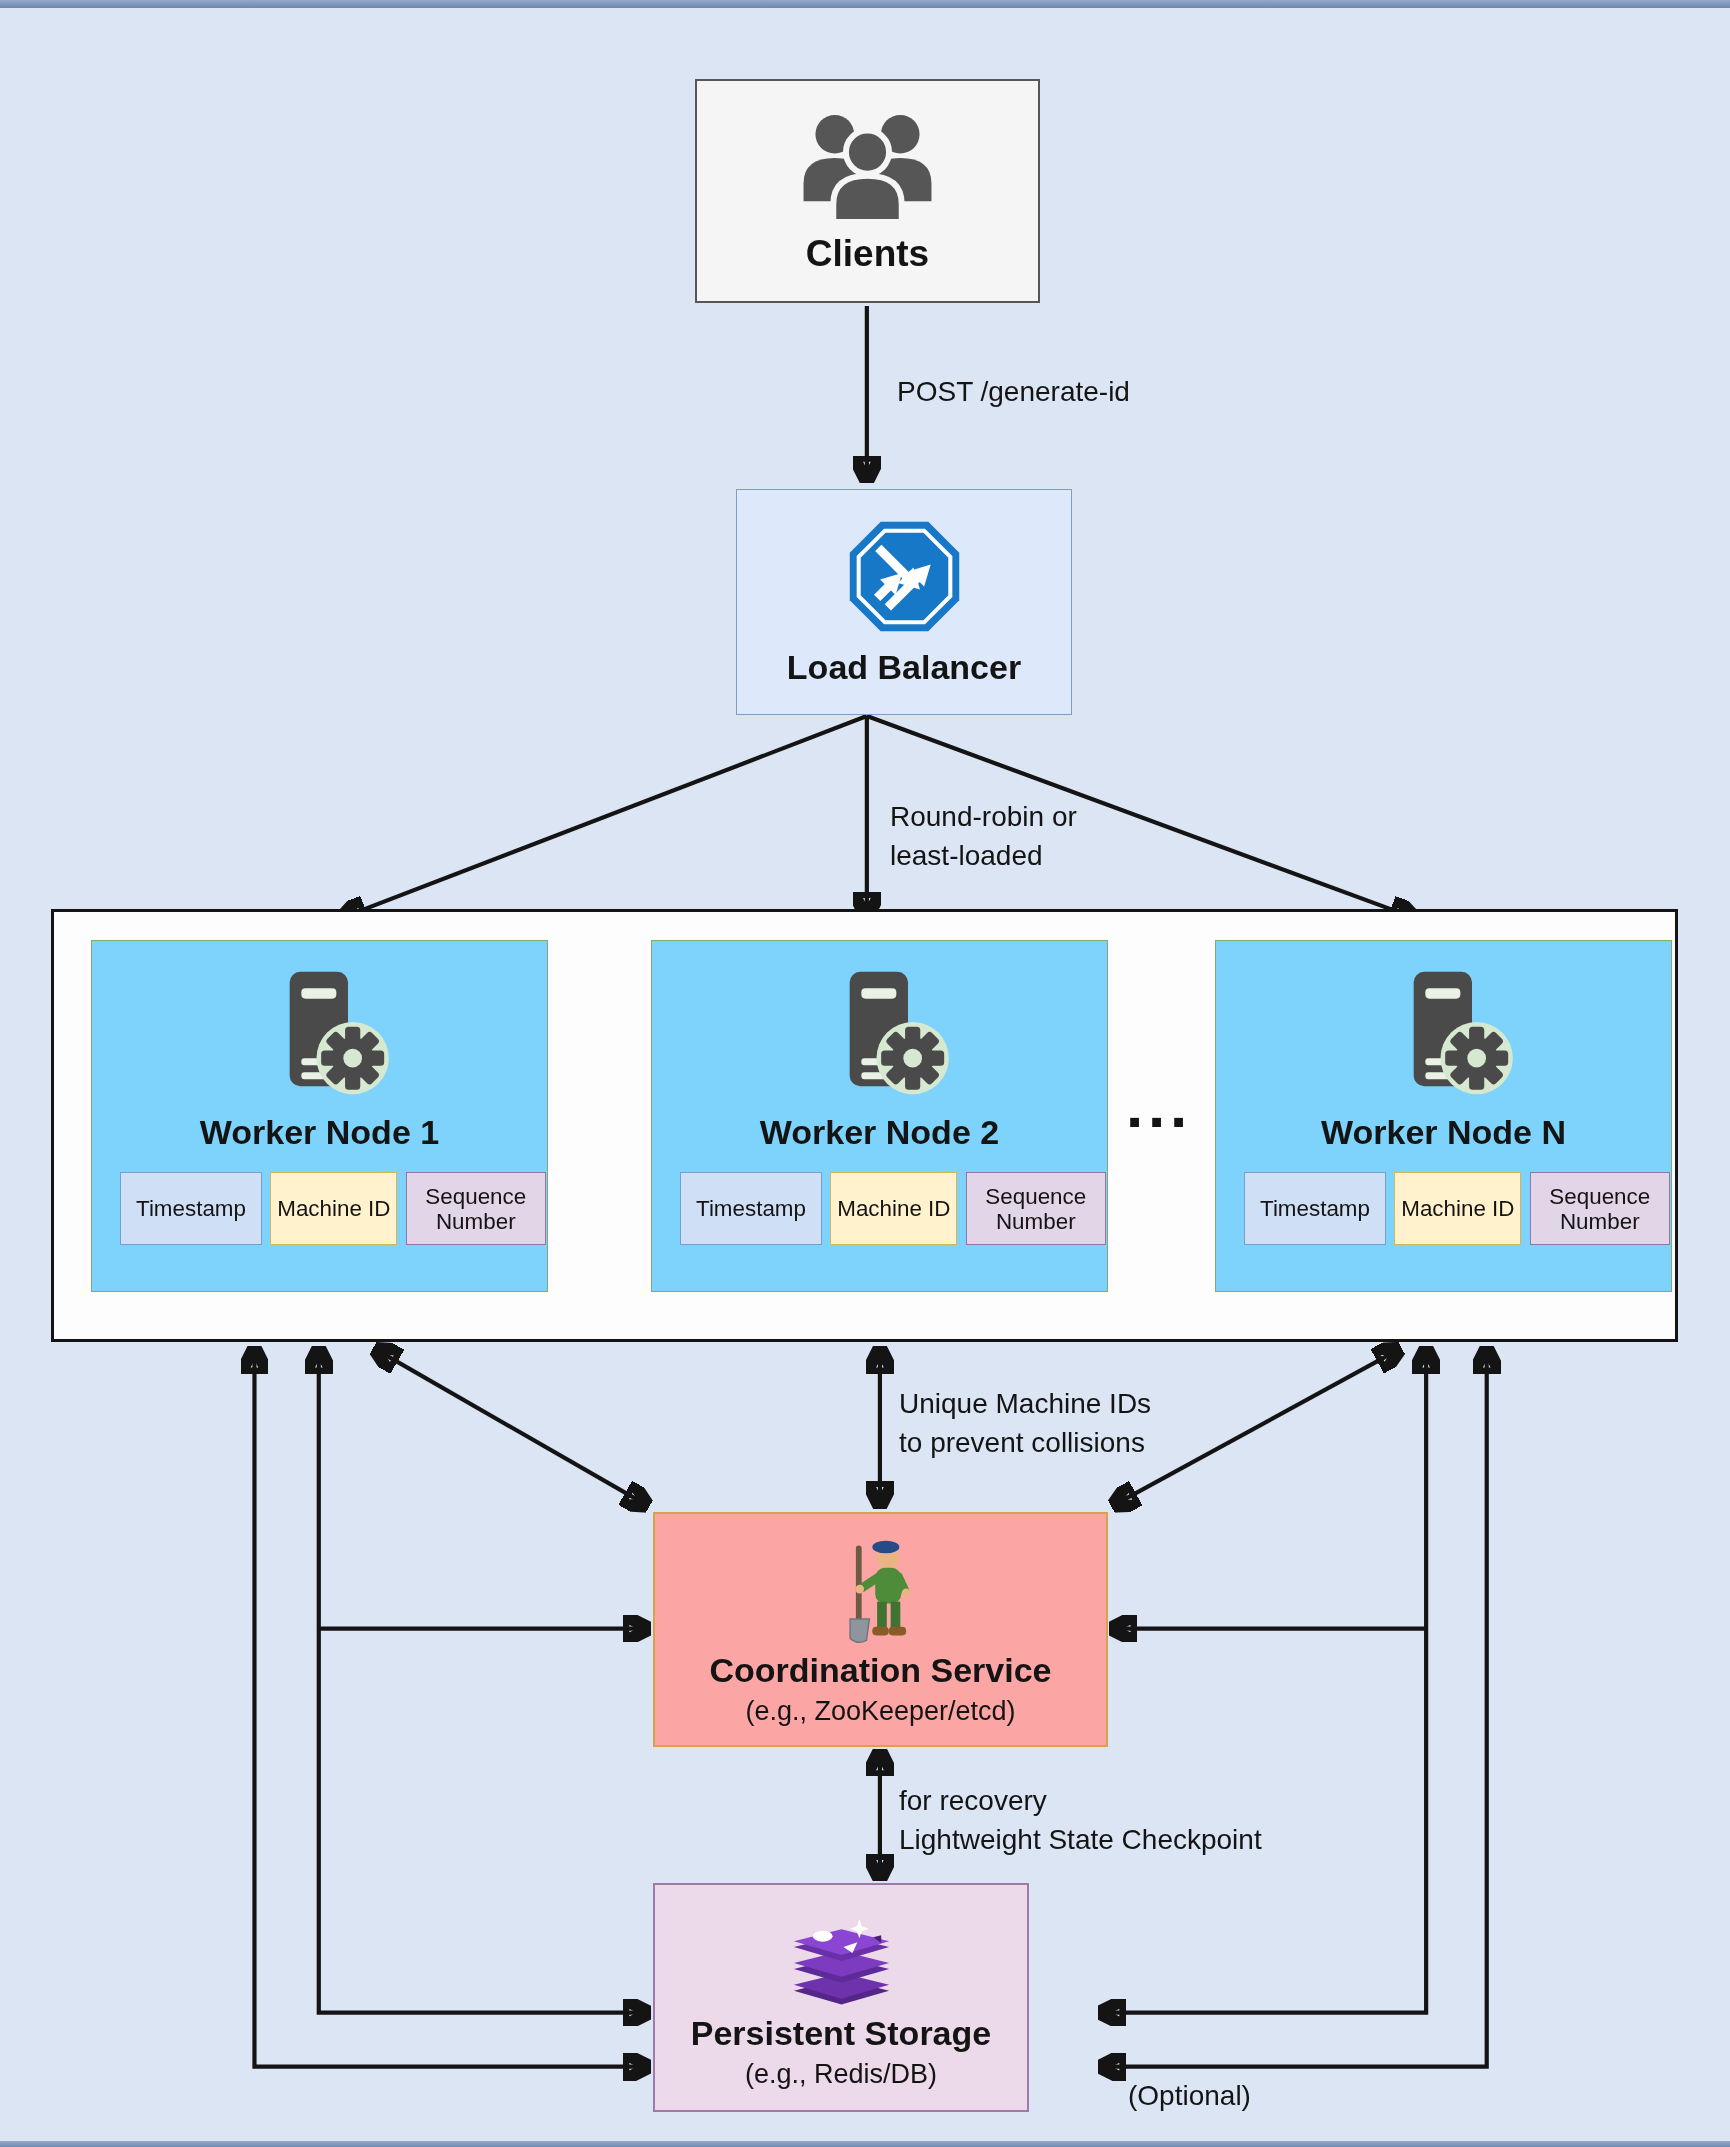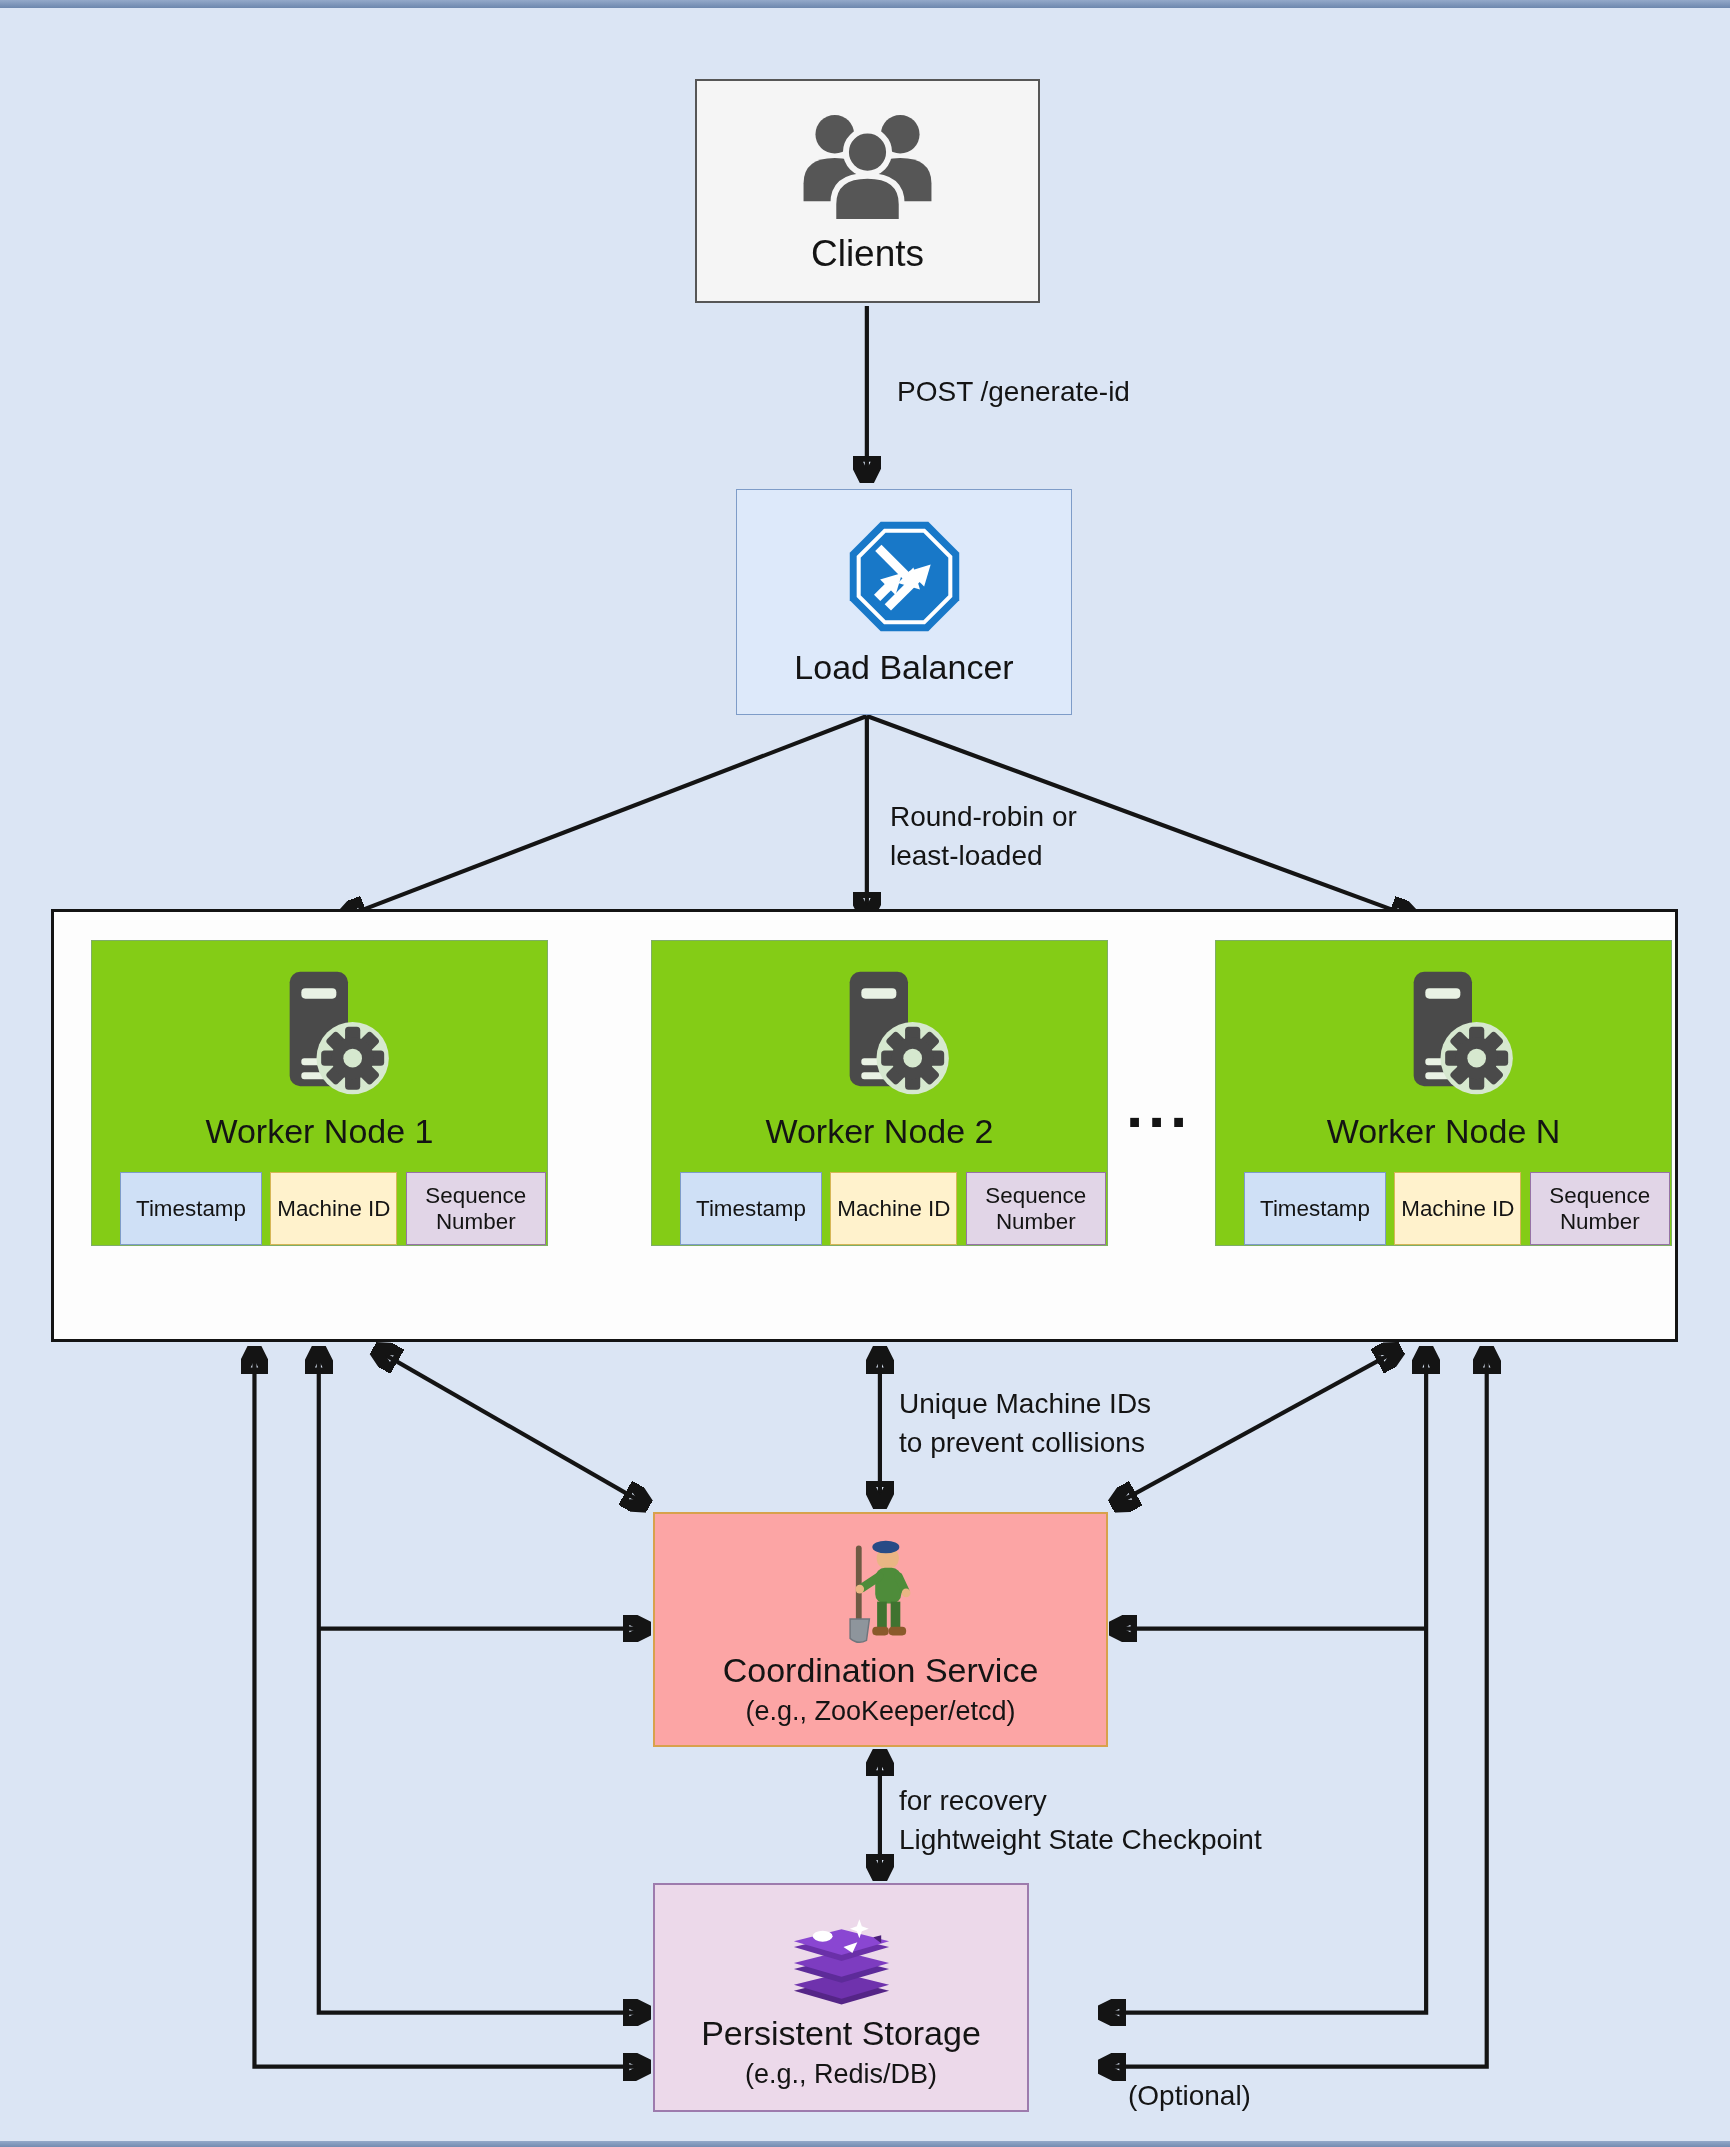--- a/index.html
+++ b/index.html
@@ -11,31 +11,31 @@
   }
   .edge-strip{position:absolute;left:0;width:100%;height:7.5px;
     background:linear-gradient(#94a9c9,#6d87ad);}
   .edge-strip.top{top:0;} .edge-strip.bottom{bottom:0;}
 
   .wires{position:absolute;left:0;top:0;pointer-events:none;}
   .wires path{stroke:#141414;stroke-width:4.5;fill:none;}
 
   .node{position:absolute;box-sizing:border-box;display:flex;flex-direction:column;
     align-items:center;justify-content:center;text-align:center;}
-  .node-title{font-weight:normal;font-size:34px;line-height:1.15;}
+  .node-title{font-weight:bold;font-size:34px;line-height:1.15;}
   .node-sub{font-size:27px;margin-top:5.6px;}
 
   .clients-box{left:695px;top:79px;width:345px;height:224px;
     background:#f5f5f5;border:2.8px solid #565656;}
   .lb-box{left:699px;top:489px;width:336px;height:226px;
     background:#dde9fa;border:1.9px solid #7e9cc8;margin-left:37px;}
   .workers-box{left:51px;top:909px;width:1627px;height:433px;
     background:#fdfdfd;border:3.7px solid #141414;position:absolute;box-sizing:border-box;}
-  .worker-node{position:absolute;top:28px;width:457px;height:306px;box-sizing:border-box;
-    background:#84cc16;border:1.9px solid #7fae66;display:flex;flex-direction:column;
+  .worker-node{position:absolute;top:28px;width:457px;height:352px;box-sizing:border-box;
+    background:#7dd3fc;border:1.9px solid #7fae66;display:flex;flex-direction:column;
     align-items:center;}
   .worker-node .node-icon{margin-top:13px;height:157px;display:flex;align-items:center;}
   .worker-node .node-title{margin-top:1.9px;}
   .chip-row{display:flex;gap:8.4px;margin-top:20.5px;width:100%;box-sizing:border-box;
     padding:0 28px;justify-content:space-between;}
   .chip{box-sizing:border-box;height:73px;display:flex;align-items:center;justify-content:center;
     text-align:center;font-size:22.4px;line-height:1.12;padding:1.9px 5.6px;}
   .chip-timestamp{flex:0 0 142px;background:#cfe0f6;border:1.9px solid #7e9cc8;}
   .chip-machine{flex:0 0 127px;background:#fff2cc;border:1.9px solid #d6b656;}
   .chip-sequence{flex:0 0 140px;background:#e1d5e7;border:1.9px solid #9673a6;}

